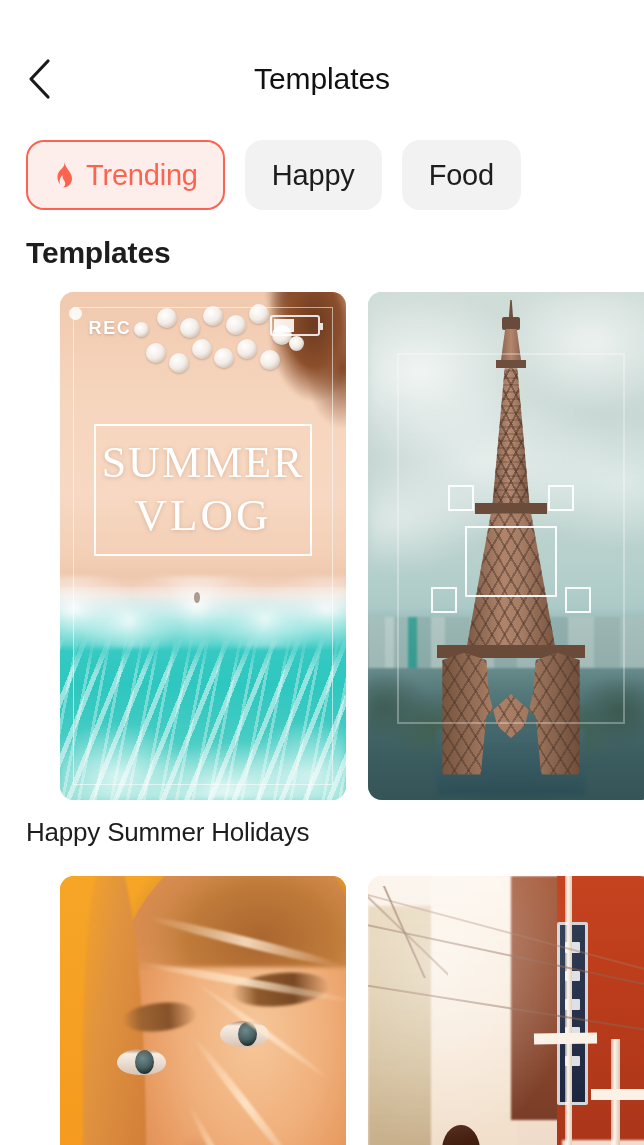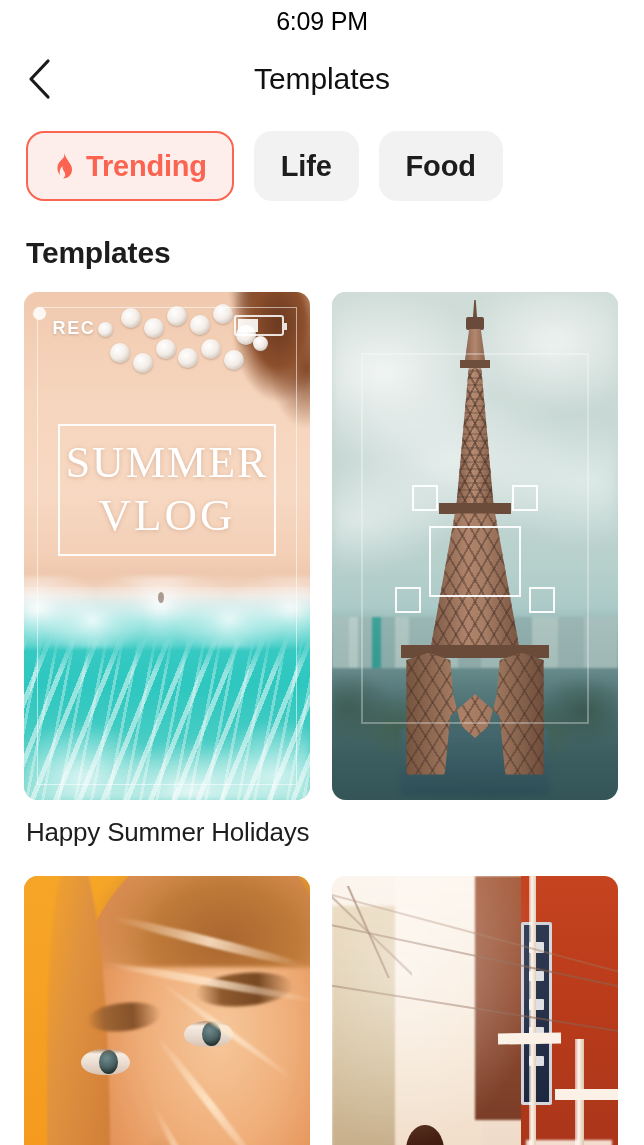--- a/index.html
+++ b/index.html
@@ -139,25 +139,24 @@
 
   
   .chips-wrap {
     position: relative;
     height: 88px;
     margin-top: 6px;
     overflow: hidden;
   }
   .chips {
     display: flex;
-    align-items: center;
+    align-items: flex-end;
     gap: 20px;
     padding: 0 0 0 26px;
     height: 88px;
-    font-weight: bold;
   }
   .chip {
     flex: 0 0 auto;
     height: 70px;
     display: flex;
     align-items: center;
     gap: 11px;
     padding: 0 25px;
     border-radius: 18px;
     background: #f2f2f2;
@@ -198,20 +197,21 @@
   }
   .card { display: block; }
   .thumb {
     position: relative;
     width: 286px;
     height: 508px;
     border-radius: 14px;
     overflow: hidden;
     background: #eee;
     cursor: pointer;
+    margin-left: 36px;
   }
   .card-caption {
     margin: 17px 0 28px 2px;
     font-size: 26px;
     color: #1d1d1d;
     letter-spacing: -0.2px;
     white-space: nowrap;
     overflow: hidden;
   }
 
@@ -671,21 +671,20 @@
     opacity: 0.8;
   }
 </style>
 </head>
 <body>
 
 <div class="phone">
 
   <div class="status-bar">
 
-    <div class="sb-center">6:09 PM</div>
 
   </div>
 
   <div class="nav-bar">
     <div class="nav-back">
       <svg width="26" height="42" viewBox="0 0 26 42">
         <path d="M22 3 L5 21 L22 39" stroke="#1a1a1a" stroke-width="3.2" fill="none" stroke-linecap="round" stroke-linejoin="round"></path>
       </svg>
     </div>
 
@@ -700,21 +699,21 @@
         <svg class="flame" viewBox="0 0 22 28">
           <path d="M11 0.6 C12.6 6 8.2 7.4 6 10.8 C3.4 14.8 4.2 20 7.4 23.4 C5.9 19.6 7 16.2 9.6 14.2
                    C9 18.4 12.2 19.2 12.2 22.4 C12.2 24.3 11.2 25.8 9.7 26.6 C15.4 26.8 19 22.6 19 17.6
                    C19 11.4 13.6 9.4 11 0.6 Z" fill="#FA6450"></path>
         </svg>
         <span class="chip-label">Trending</span>
       </div>
 
 
       <div class="chip">
-        <span class="chip-label">Life</span>
+        <span class="chip-label">Happy</span>
       </div>
 
       <div class="chip">
         <span class="chip-label">Food</span>
       </div>
 
     </div>
   </div>
 
   <div class="section-title">Templates</div>

